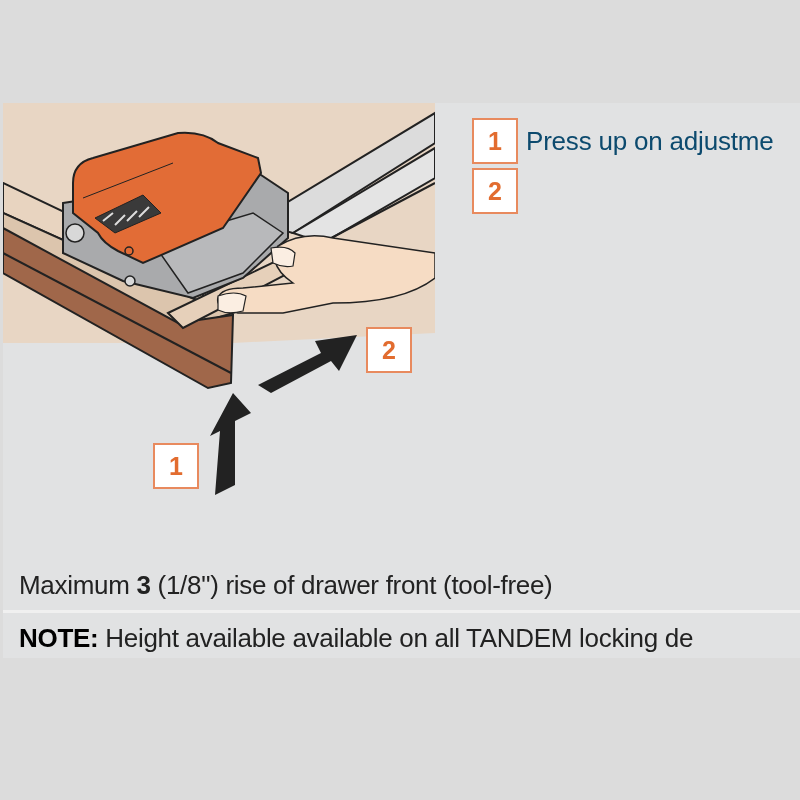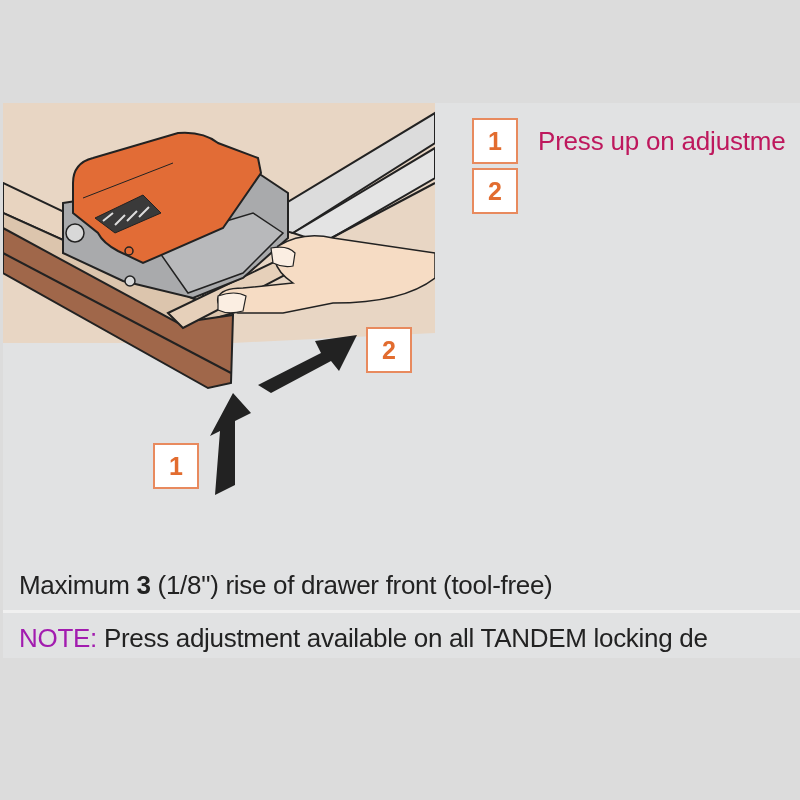--- a/index.html
+++ b/index.html
@@ -24,38 +24,38 @@
     .badge {
       box-sizing: border-box;
       width: 46px; height: 46px;
       border: 2px solid #e88a5e;
       background: #ffffff;
       color: #e26c2f;
       font-weight: bold; font-size: 25px;
       display: flex; align-items: center; justify-content: center;
     }
     .step-text {
-      margin-left: 20px; font-size: 26px; color: #be185d;
+      margin-left: 8px; font-size: 26px; color: #0c4a6e;
       white-space: nowrap; letter-spacing: -0.2px;
     }
     .float-badge { position: absolute; }
     .caption {
       position: absolute; left: 19px; top: 570px;
       font-size: 26px; color: #222; white-space: nowrap; letter-spacing: -0.3px;
     }
     .caption b { font-weight: bold; }
     .divider {
       position: absolute; left: 3px; top: 610px; width: 797px; height: 3px;
       background: #f0f0f0;
     }
     .note {
       position: absolute; left: 19px; top: 623px;
       font-size: 26px; color: #222; white-space: nowrap; letter-spacing: -0.3px;
     }
-    .note-label { color: #a21caf; font-weight: normal; }
+    .note-label { color: #000000; font-weight: bold; }
   </style>
 </head>
 <body>
 
 <div class="panel"></div>
 
 <div class="illustration">
   <svg width="432" height="395" viewBox="0 0 432 395" xmlns="http://www.w3.org/2000/svg">
 
     <rect x="0" y="0" width="432" height="290" fill="#e8d6c4"></rect>
@@ -114,13 +114,13 @@
     <div class="badge">
       <span>2</span>
     </div>
   </div>
 </div>
 
 <div class="caption"><span>Maximum </span><b>3</b><span> (1/8") rise of drawer front (tool-free)</span></div>
 
 <div class="divider"></div>
 
-<div class="note"><span class="note-label">NOTE:</span><span> Press adjustment available on all TANDEM locking de</span></div>
+<div class="note"><span class="note-label">NOTE:</span><span> Height available available on all TANDEM locking de</span></div>
 
 </body></html>

